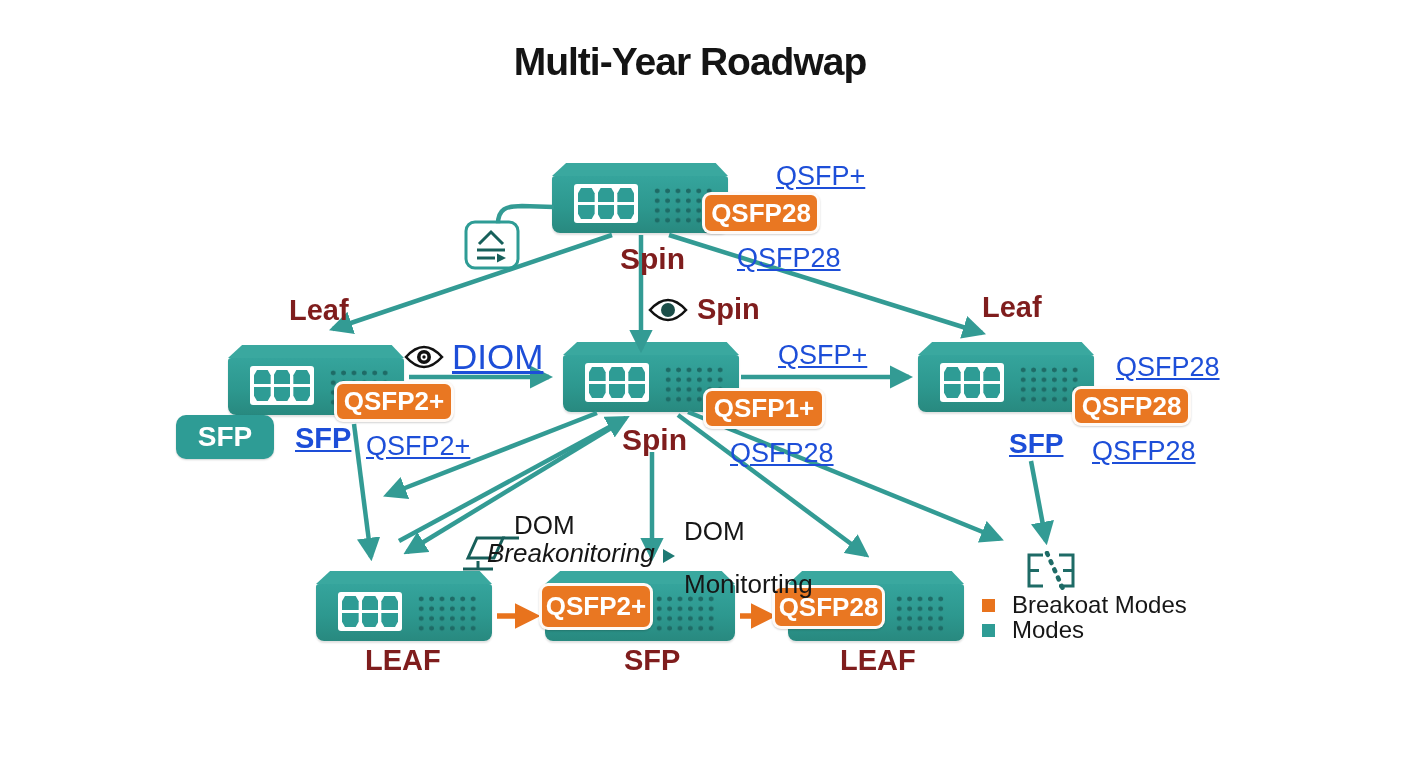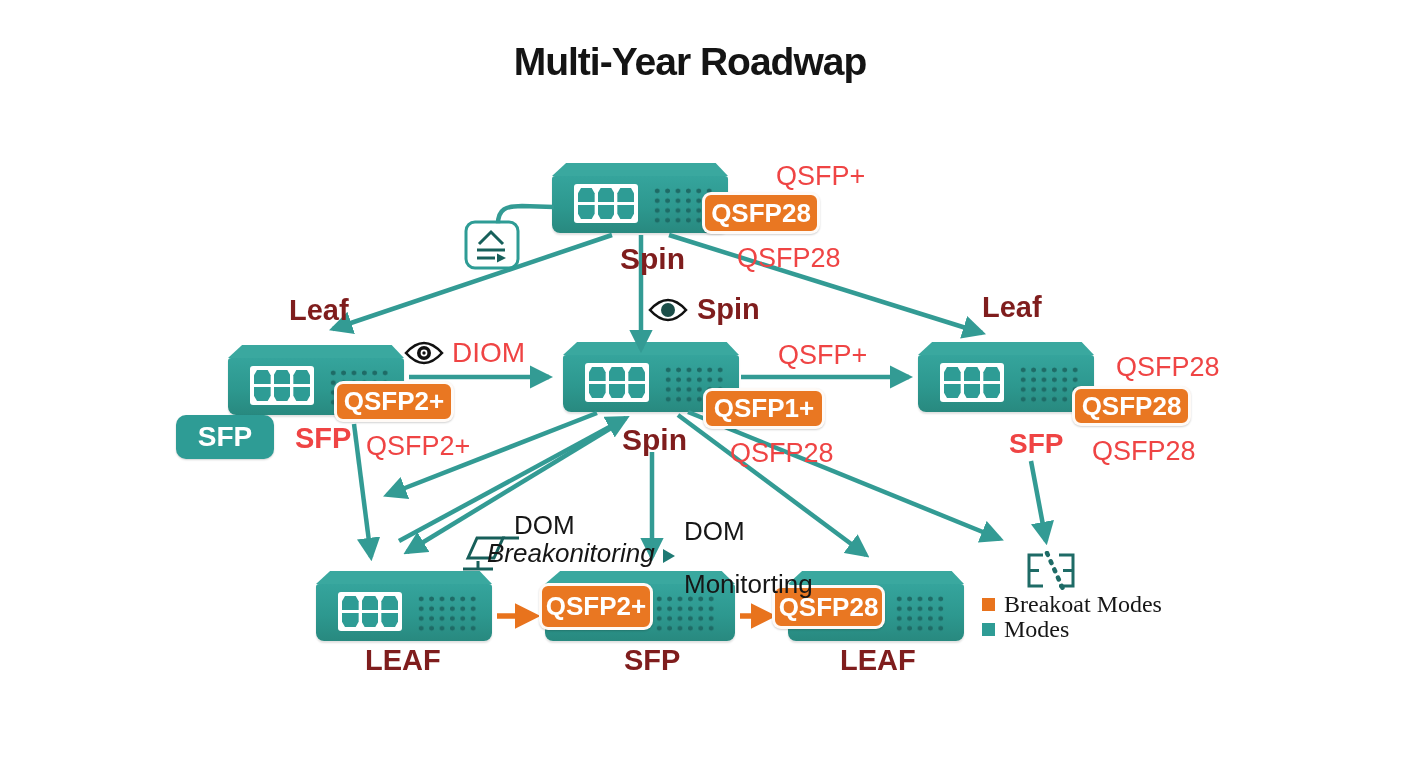--- a/index.html
+++ b/index.html
@@ -44,27 +44,27 @@
   }
 
   
   .badge {
     display:flex; align-items:center; justify-content:center;
     background:#E97722; color:#ffffff; font-weight:700; font-size:26px;
     border-radius:9px; border:3px solid rgba(255,255,255,.96);
     box-sizing:border-box; box-shadow:0 1px 2px rgba(0,0,0,.18);
   }
   .badge.teal { background:#2E9C95; border:none; border-radius:10px; font-size:28px; }
-  .tag  { font-size:27px; font-weight:500; color:#ef4444; white-space:nowrap; }
+  .tag  { font-size:27px; font-weight:500; color:#1d4ed8; white-space:nowrap;text-decoration:underline; }
   .tag.semi { font-weight:600; }
   .nodename { font-size:30px; font-weight:700; color:#7f1d1d; white-space:nowrap; }
   .annot { font-size:26px; font-weight:500; color:#161616; white-space:nowrap; }
 
   
-  .legend-row { display:flex; align-items:center; gap:9px;font-family:Liberation Serif, serif; }
+  .legend-row { display:flex; align-items:center; gap:17px; }
   .legend-sq { width:13px; height:13px; }
   .legend-sq.orange { background:#E8731D; }
   .legend-sq.teal   { background:#2E9C95; }
   .legend-label { font-size:24px; font-weight:500; color:#161616; white-space:nowrap; }
 
   svg.overlay { position:absolute; left:0; top:0; z-index:5; pointer-events:none; }
   .layer-sw   { z-index:2; }
   .layer-lbl  { z-index:8; }
 </style>
 </head>
@@ -220,21 +220,21 @@
   <div class="abs tag semi layer-lbl" style="left:1009px;top:428px;font-size:28px;">SFP</div>
   <div class="abs tag layer-lbl" style="left:1092px;top:436px;">QSFP28</div>
 
   <div class="abs layer-lbl" style="left:404px;top:337px;display:flex;align-items:center;gap:8px;">
     <svg width="40" height="26" viewBox="0 0 40 26">
       <path d="M2,13 Q20,-7 38,13 Q20,33 2,13 Z" fill="none" stroke="#111" stroke-width="2.6"></path>
       <circle cx="20" cy="13" r="7" fill="#111"></circle>
       <circle cx="20" cy="13" r="3.4" fill="#fff"></circle>
       <circle cx="20" cy="13" r="1.7" fill="#111"></circle>
     </svg>
-    <span class="tag" style="font-size:28px;">DIOM</span>
+    <span class="tag" style="font-size:35px;">DIOM</span>
   </div>
 
   <div class="abs layer-lbl" style="left:648px;top:293px;display:flex;align-items:center;gap:9px;">
     <svg width="40" height="26" viewBox="0 0 40 26">
       <path d="M2,13 Q20,-7 38,13 Q20,33 2,13 Z" fill="none" stroke="#111" stroke-width="2.6"></path>
       <circle cx="20" cy="13" r="7" fill="#1c4e49"></circle>
     </svg>
     <span class="nodename" style="font-size:29px;">Spin</span>
   </div>
 

